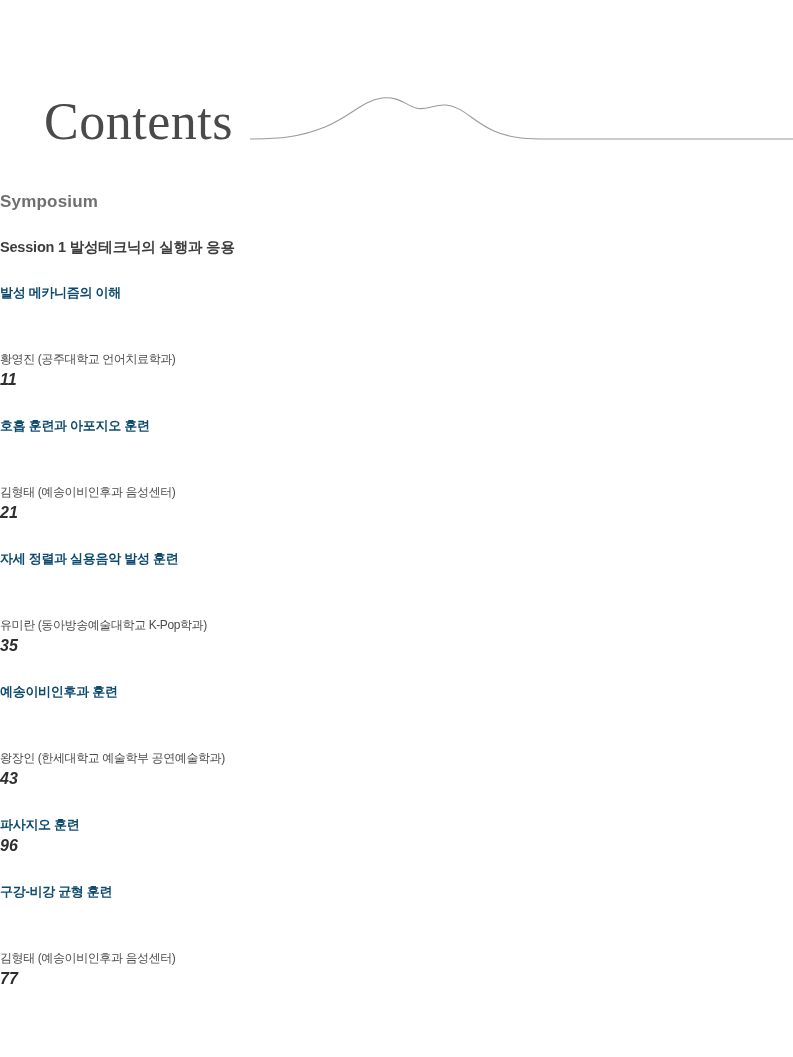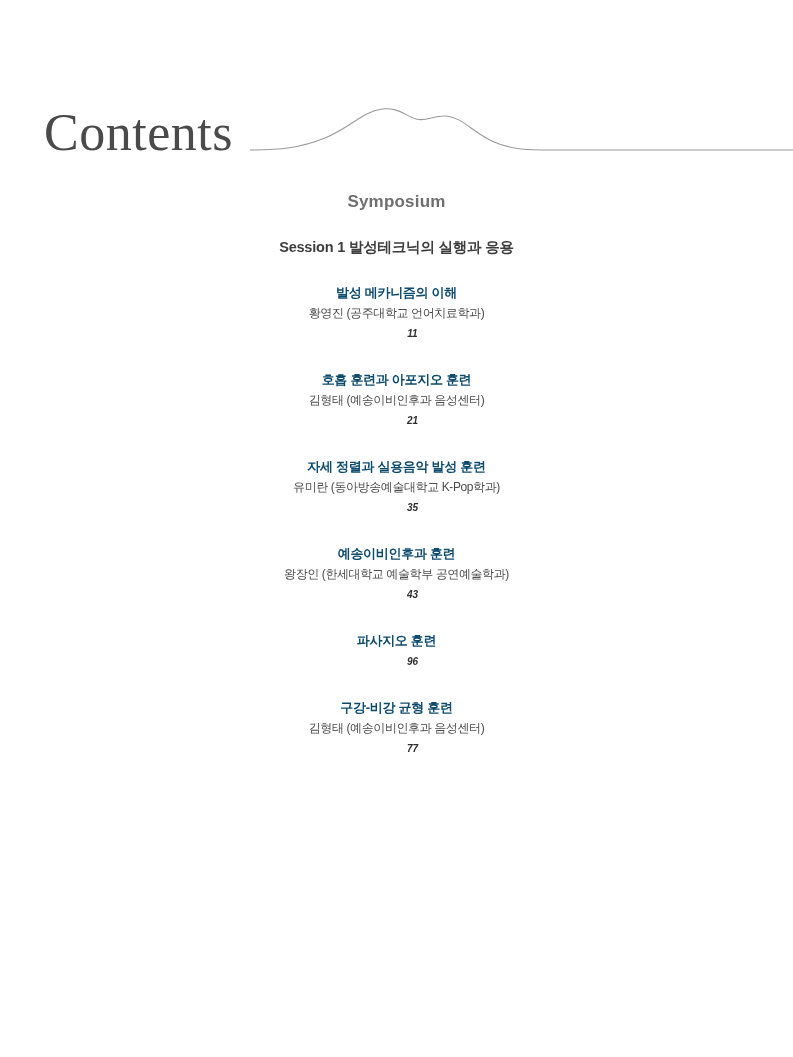--- a/index.html
+++ b/index.html
@@ -12,21 +12,21 @@
     background: #ffffff;
     font-family: "Liberation Sans", sans-serif;
     color: #3b3b3b;
     position: relative;
     overflow: hidden;
   }
 
   
   .header {
     position: absolute;
-    top: 102px;
+    top: 91px;
     left: 0;
     width: 635px;
     height: 80px;
   }
   .header-title {
     position: absolute;
     left: 44px;
     top: 0px;
     font-family: "Liberation Serif", serif;
     font-size: 52px;
@@ -42,21 +42,20 @@
     width: 543px;
     height: 70px;
   }
 
   
   .contents {
     position: absolute;
     top: 192px;
     left: 0;
     width: 793px;
-    text-align: center;
   }
 
   .section-title {
     font-size: 17px;
     font-weight: bold;
     color: #6f6f6f;
     letter-spacing: 0.2px;
     margin-bottom: 26px;
   }
 
@@ -77,29 +76,29 @@
     color: #0c4a6e;
     letter-spacing: -0.3px;
     line-height: 20px;
   }
   .entry-author {
     font-size: 12px;
     font-weight: normal;
     color: #4b4b4b;
     letter-spacing: -0.4px;
     line-height: 20px;
+    margin-top: 46px;
   }
   .entry-page {
-    font-size: 10px;
+    font-size: 16px;
     font-weight: bold;
     font-style: italic;
     color: #2e2e2e;
     line-height: 20px;
     margin-top: 1px;
-    padding-left: 32px;
   }
 </style>
 </head>
 <body>
 
 <div class="header">
   <div class="header-title">Contents</div>
   <svg class="header-swoosh" viewBox="0 0 543 70" preserveAspectRatio="none">
     <path d="M0 48 C 30 48, 50 46, 75 36 C 100 26, 112 10, 132 7 C 148 5, 156 14, 166 17 C 176 20, 184 13, 196 14 C 212 15, 222 30, 244 40 C 262 48, 280 48, 300 48 L 543 48" fill="none" stroke="#9a9a9a" stroke-width="1.1"></path>
   </svg>

